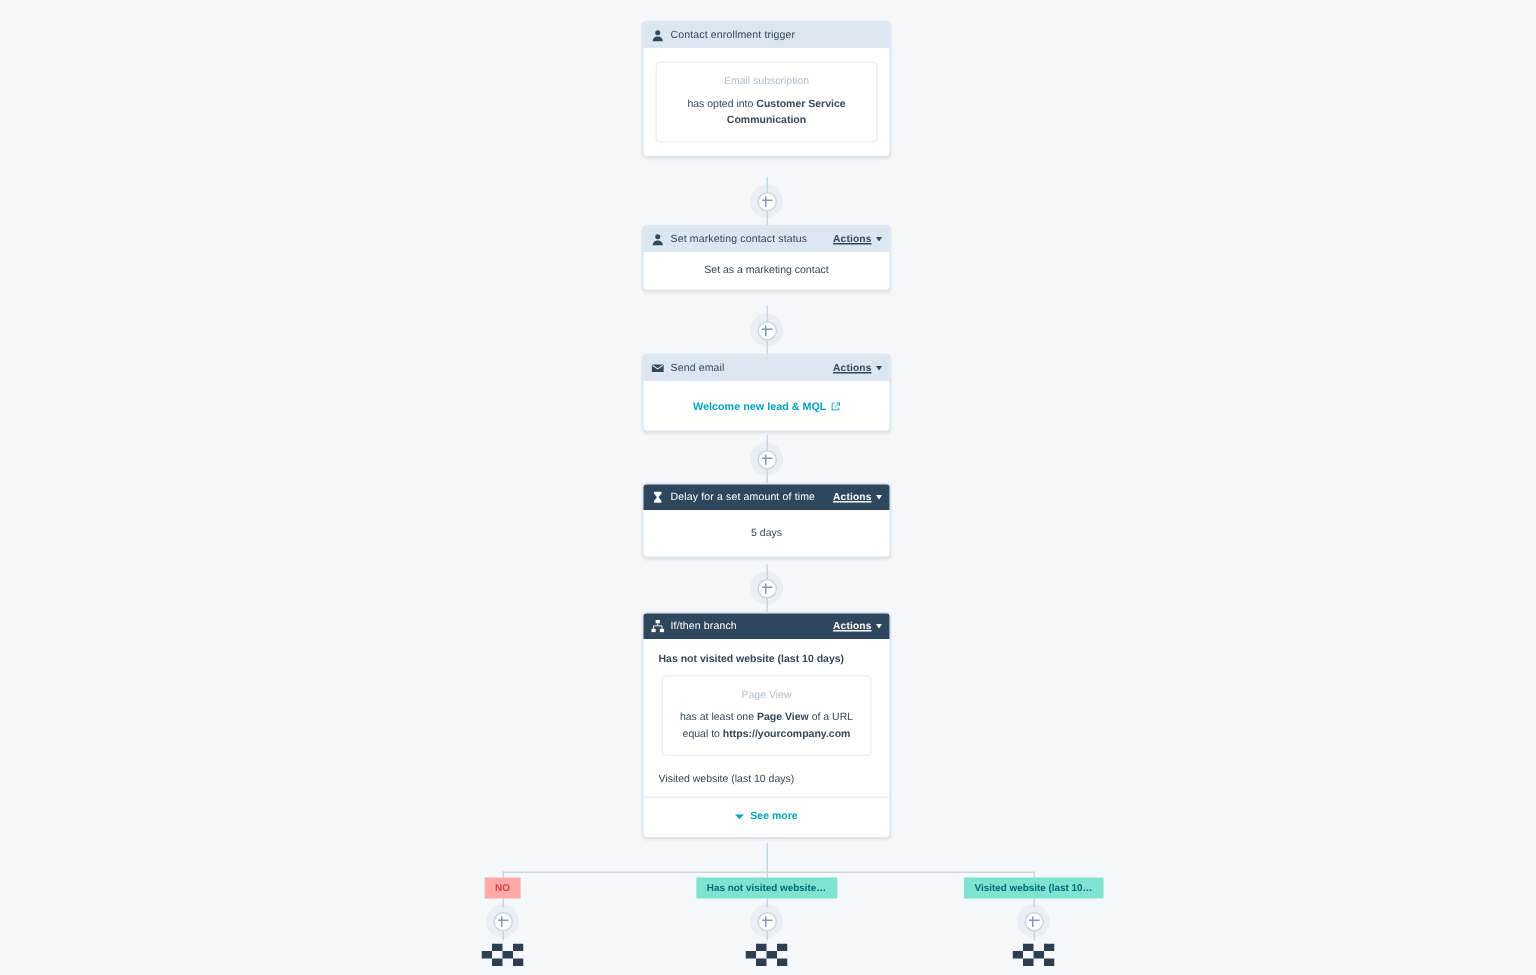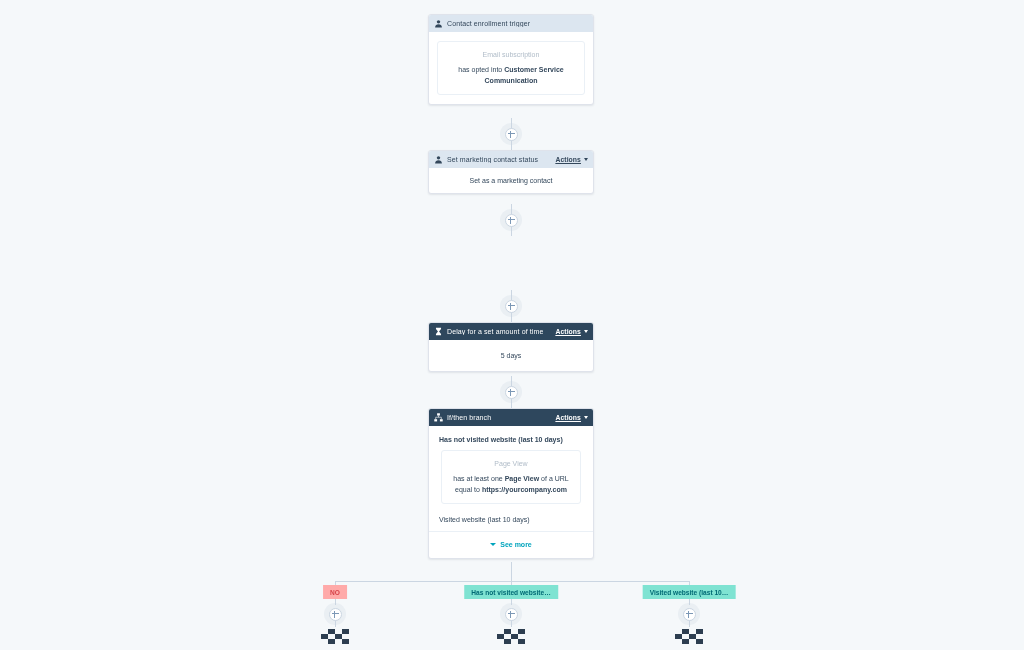--- a/index.html
+++ b/index.html
@@ -289,20 +289,42 @@
         <span class="caret"></span>
       </span>
     </div>
     <div class="card-body">Set as a marketing contact</div>
   </div>
 
   <div class="plus-btn" style="left:511px; top:220px;">
     <div class="plus-inner"></div>
   </div>
 
+  <div class="card" style="left:428px; top:236px;">
+    <div class="card-header light">
+      <svg class="hdr-icon" viewBox="0 0 16 16">
+        <rect x="1" y="3.5" width="14" height="9" rx="1" fill="#33475b"></rect>
+        <path d="M1.8 4.4L8 8.8l6.2-4.4" stroke="#dce6f0" stroke-width="1.2" fill="none"></path>
+      </svg>
+      <span class="hdr-title">Send email</span>
+      <span class="actions">
+        <span class="lbl">Actions</span>
+        <span class="caret"></span>
+      </span>
+    </div>
+    <div class="card-body" style="padding:12px 8px;">
+      <span class="email-link">
+        <span>Welcome new lead &amp; MQL</span>
+        <svg class="ext-icon" viewBox="0 0 16 16">
+          <path d="M6 2H2v12h12v-4" stroke="#00a4bd" stroke-width="1.6" fill="none"></path>
+          <path d="M9.5 1.6H15v5.5M15 1.6L7.5 9" stroke="#00a4bd" stroke-width="1.6" fill="none"></path>
+        </svg>
+      </span>
+    </div>
+  </div>
 
   <div class="plus-btn" style="left:511px; top:306px;">
     <div class="plus-inner"></div>
   </div>
 
   <div class="card" style="left:428px; top:322px;">
     <div class="card-header dark">
       <svg class="hdr-icon" viewBox="0 0 16 16">
         <path d="M3.5 1.5h9v2L9 8l3.5 4.5v2h-9v-2L7 8 3.5 3.5z" fill="#ffffff"></path>
       </svg>

